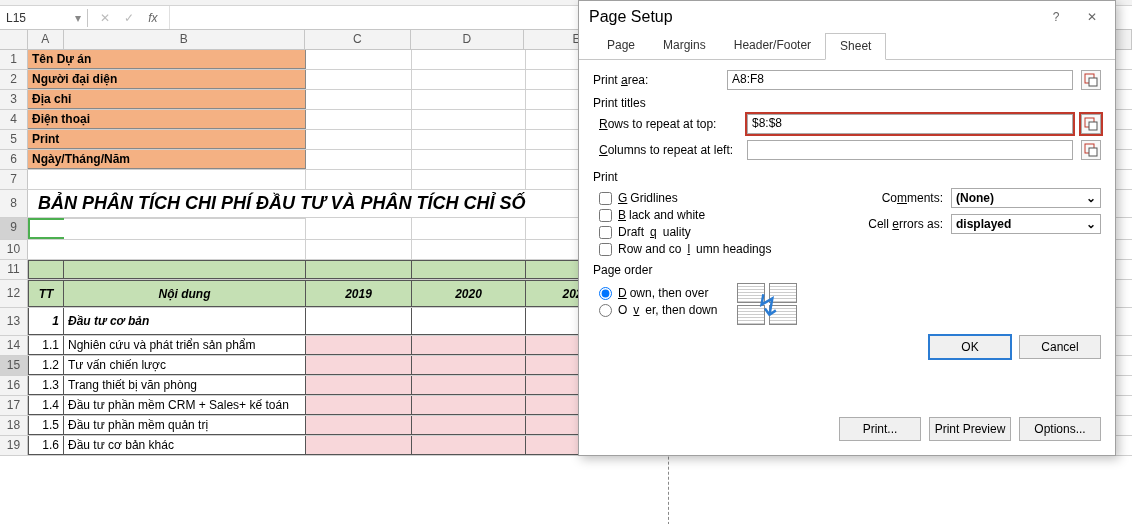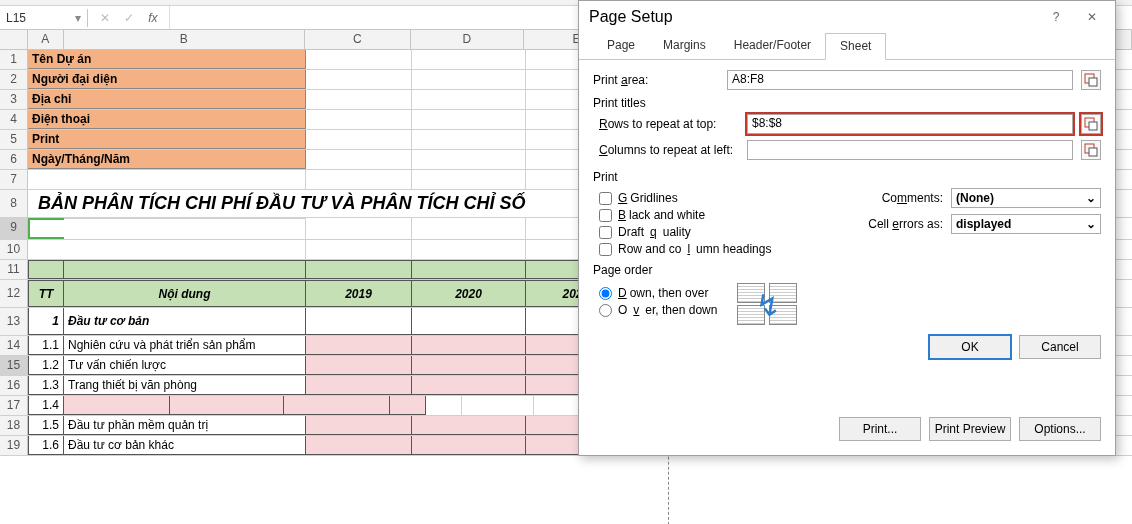--- a/index.html
+++ b/index.html
@@ -349,20 +349,21 @@
         <div class="cell" style="width:72px"></div>
         <div class="cell" style="width:72px"></div>
         <div class="cell" style="width:72px"></div>
         <div class="cell" style="width:72px"></div>
         <div class="cell" style="width:72px"></div>
         <div class="cell" style="width:72px"></div>
       </div>
     <div class="row">
         <div class="rowh">17</div>
         <div class="cell cb first right" style="width:36px">1.4</div>
+        <div class="cell cb" style="width:242px">Đầu tư phần mềm CRM + Sales+ kế toán</div>
         <div class="cell cb pink" style="width:106px"></div>
         <div class="cell cb pink" style="width:114px"></div>
         <div class="cell cb pink" style="width:106px"></div>
         <div class="cell cb pink" style="width:36px"></div>
         <div class="cell" style="width:36px"></div>
         <div class="cell" style="width:72px"></div>
         <div class="cell" style="width:72px"></div>
         <div class="cell" style="width:72px"></div>
         <div class="cell" style="width:72px"></div>
         <div class="cell" style="width:72px"></div>

